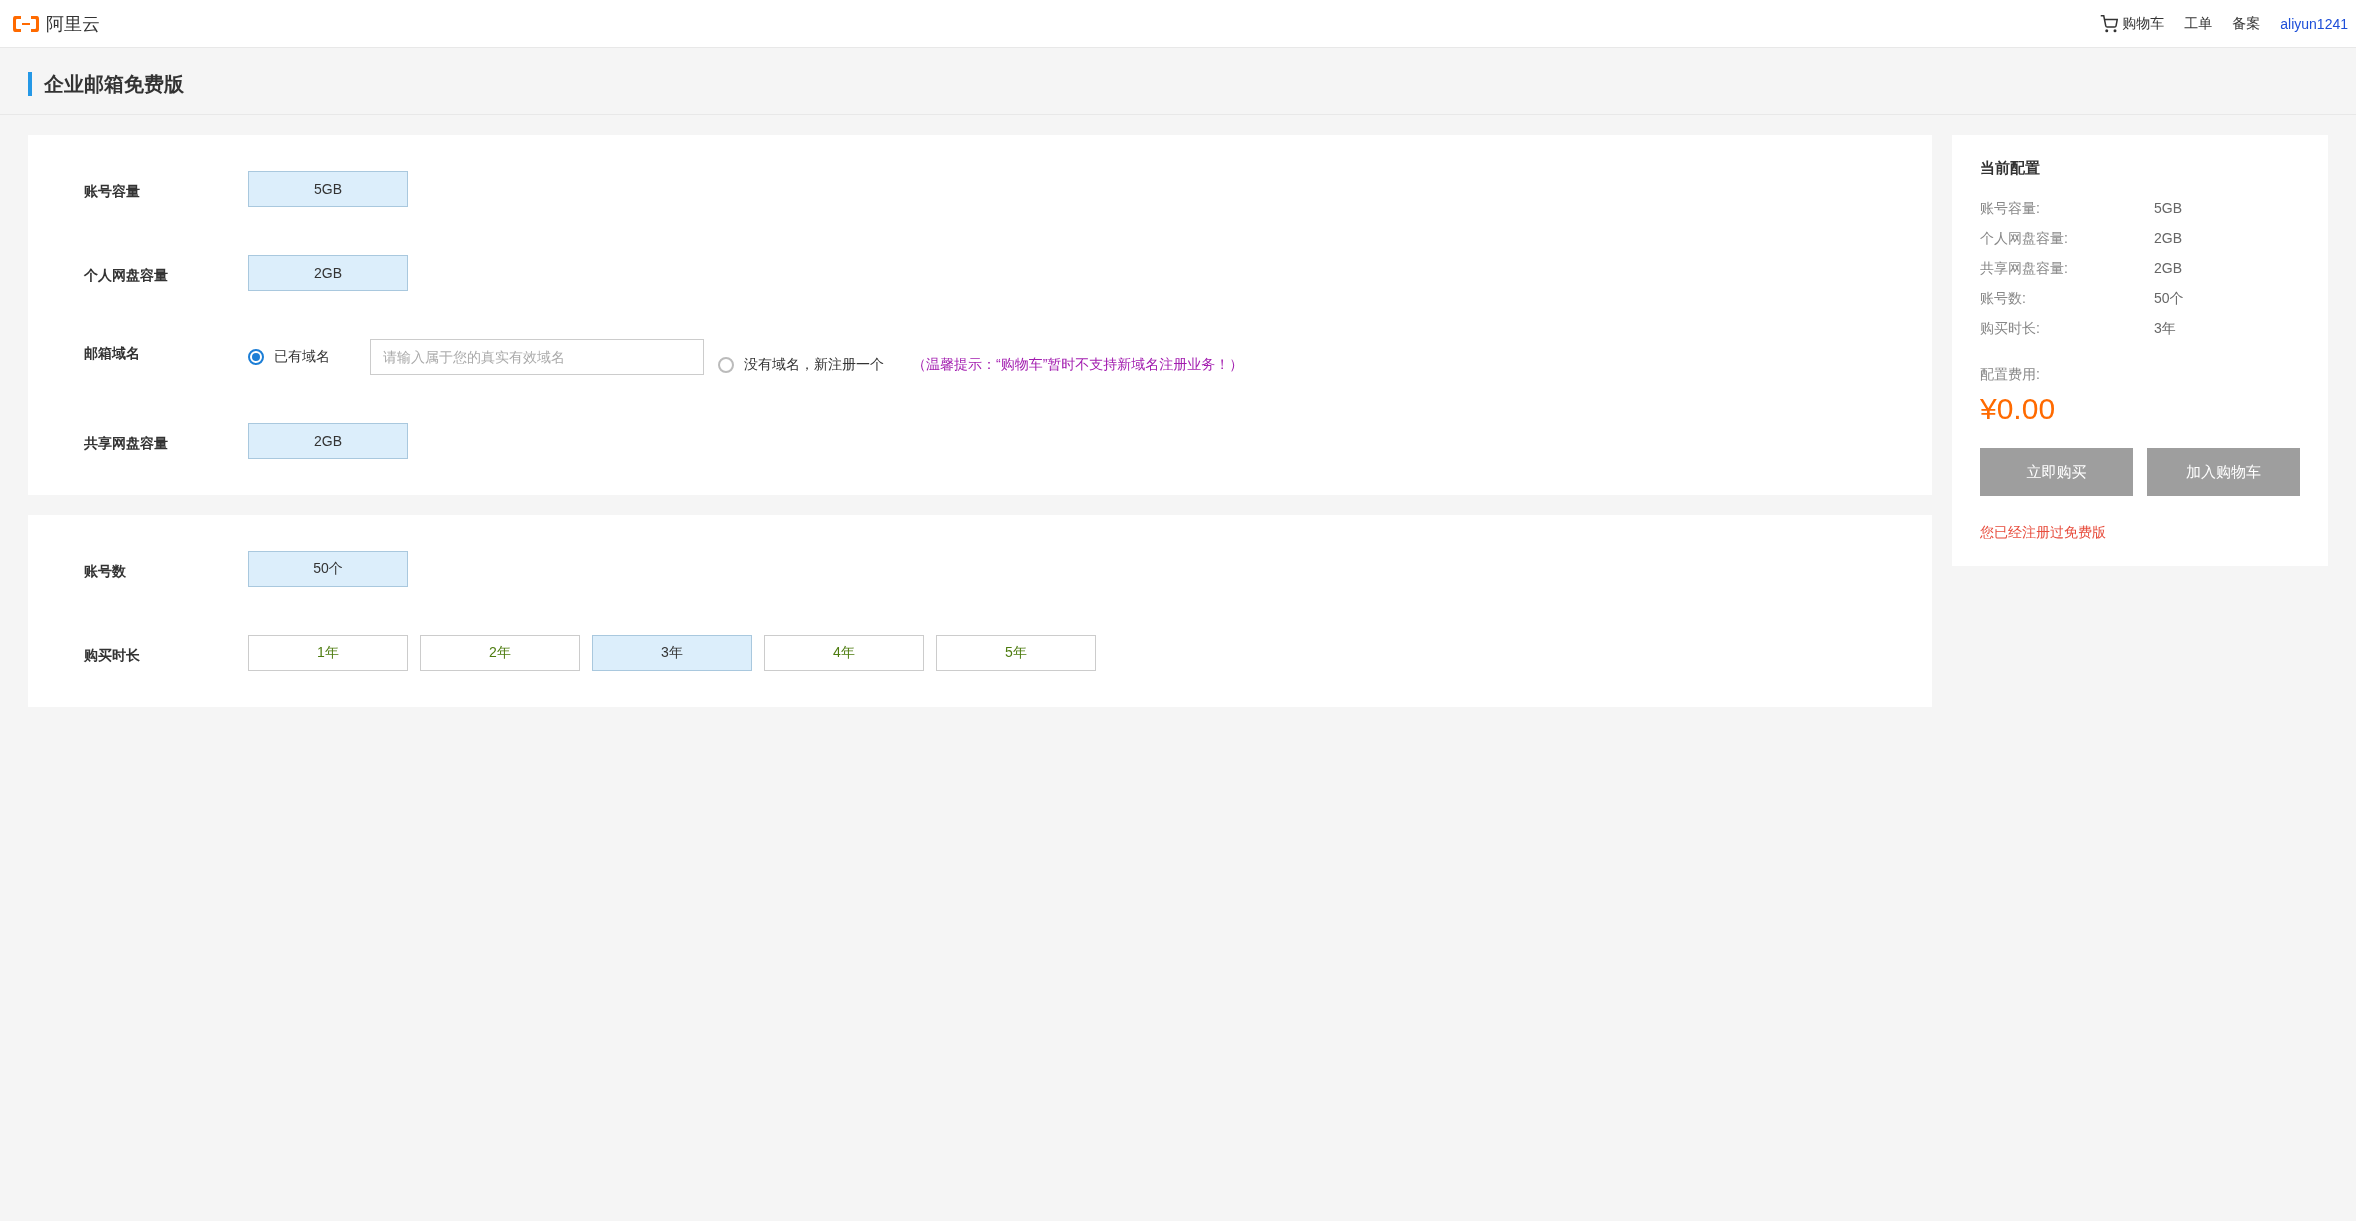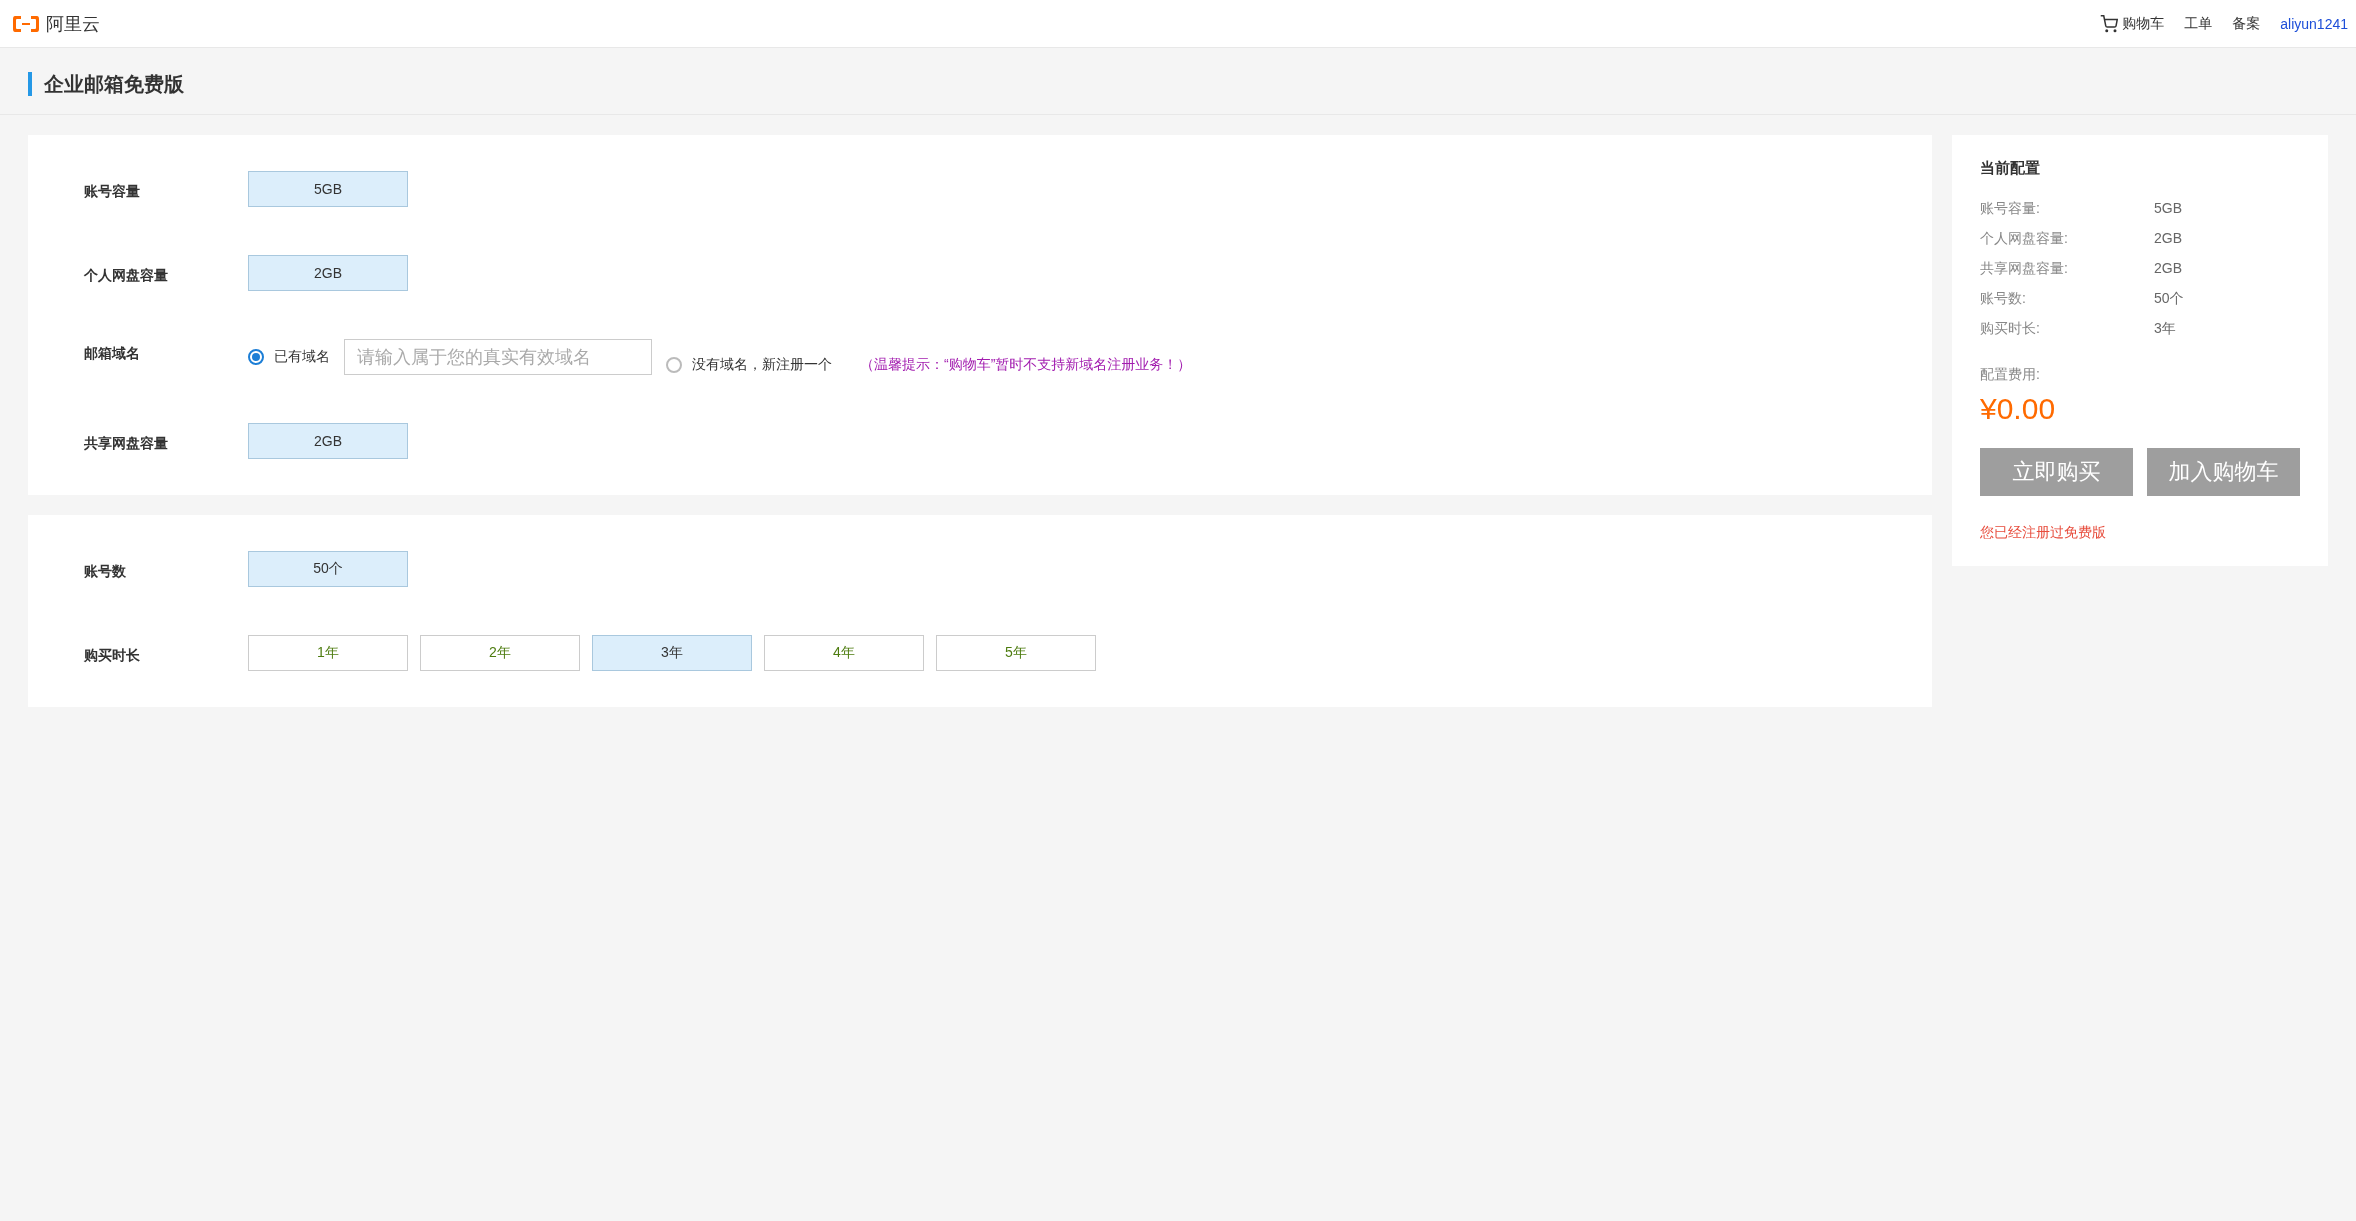--- a/index.html
+++ b/index.html
@@ -27,33 +27,33 @@
 
     .pill-group { display: flex; gap: 12px; }
     .pill { min-width: 160px; height: 36px; display: flex; align-items: center; justify-content: center; border: 1px solid #ccc; background: #fff; font-size: 14px; cursor: pointer; color: #4d7c0f; }
     .pill.selected { background: #dceefb; border: 1px solid #a9c8de; color: #333; }
 
     .radio-block { display: flex; flex-direction: row; gap: 14px; }
     .radio-line { display: flex; align-items: center; gap: 10px; font-size: 14px; }
     .radio-circle { width: 16px; height: 16px; border: 2px solid #bbb; border-radius: 50%; display: inline-flex; align-items: center; justify-content: center; flex-shrink: 0; }
     .radio-circle.checked { border-color: #1c7ed6; }
     .radio-dot { width: 8px; height: 8px; border-radius: 50%; background: #1c7ed6; }
-    .domain-input { width: 308px; height: 36px; border: 1px solid #ccc; padding: 0 12px; font-size: 18px; outline: none; }
+    .domain-input { width: 334px; height: 36px; border: 1px solid #ccc; padding: 0 12px; font-size: 14px; outline: none; margin-left: 26px; }
     .domain-input::placeholder { color: #aaa; }
     .hint { color: #a21caf; font-size: 14px; margin-left: 18px; }
 
     .side-col { width: 376px; background: #fff; padding: 24px 28px; }
     .side-title { font-size: 15px; font-weight: bold; margin-bottom: 22px; color: #333; }
     .cfg-row { display: flex; justify-content: flex-start; font-size: 14px; color: #888; margin-bottom: 12px; }
     .cfg-label { width: 174px; }
     .cfg-value { color: #666; }
     .fee-label { font-size: 14px; color: #888; margin-top: 28px; margin-bottom: 8px; }
     .price { color: #ff6a00; font-size: 30px; font-weight: 400; margin-bottom: 22px; }
     .btn-row { display: flex; gap: 14px; margin-bottom: 28px; }
-    .btn { flex: 1; height: 48px; display: flex; align-items: center; justify-content: center; background: #9e9e9e; color: #fff; font-size: 22px; cursor: pointer; border: none; }
+    .btn { flex: 1; height: 48px; display: flex; align-items: center; justify-content: center; background: #9e9e9e; color: #fff; font-size: 15px; cursor: pointer; border: none; }
     .warn-text { color: #e74c3c; font-size: 14px; }
   </style>
 </head>
 <body>
 
 <div class="header">
   <div class="logo-wrap">
     <span class="logo-icon">
       <svg width="28" height="20" viewBox="0 0 28 20">
           <path d="M3 2 Q1 2 1 5 L1 15 Q1 18 3 18 L9 18 L9 15 L5 15 Q4 15 4 14 L4 6 Q4 5 5 5 L9 5 L9 2 Z M25 2 Q27 2 27 5 L27 15 Q27 18 25 18 L19 18 L19 15 L23 15 Q24 15 24 14 L24 6 Q24 5 23 5 L19 5 L19 2 Z M10 9 L18 9 L18 11 L10 11 Z" fill="#ff6a00"></path>

